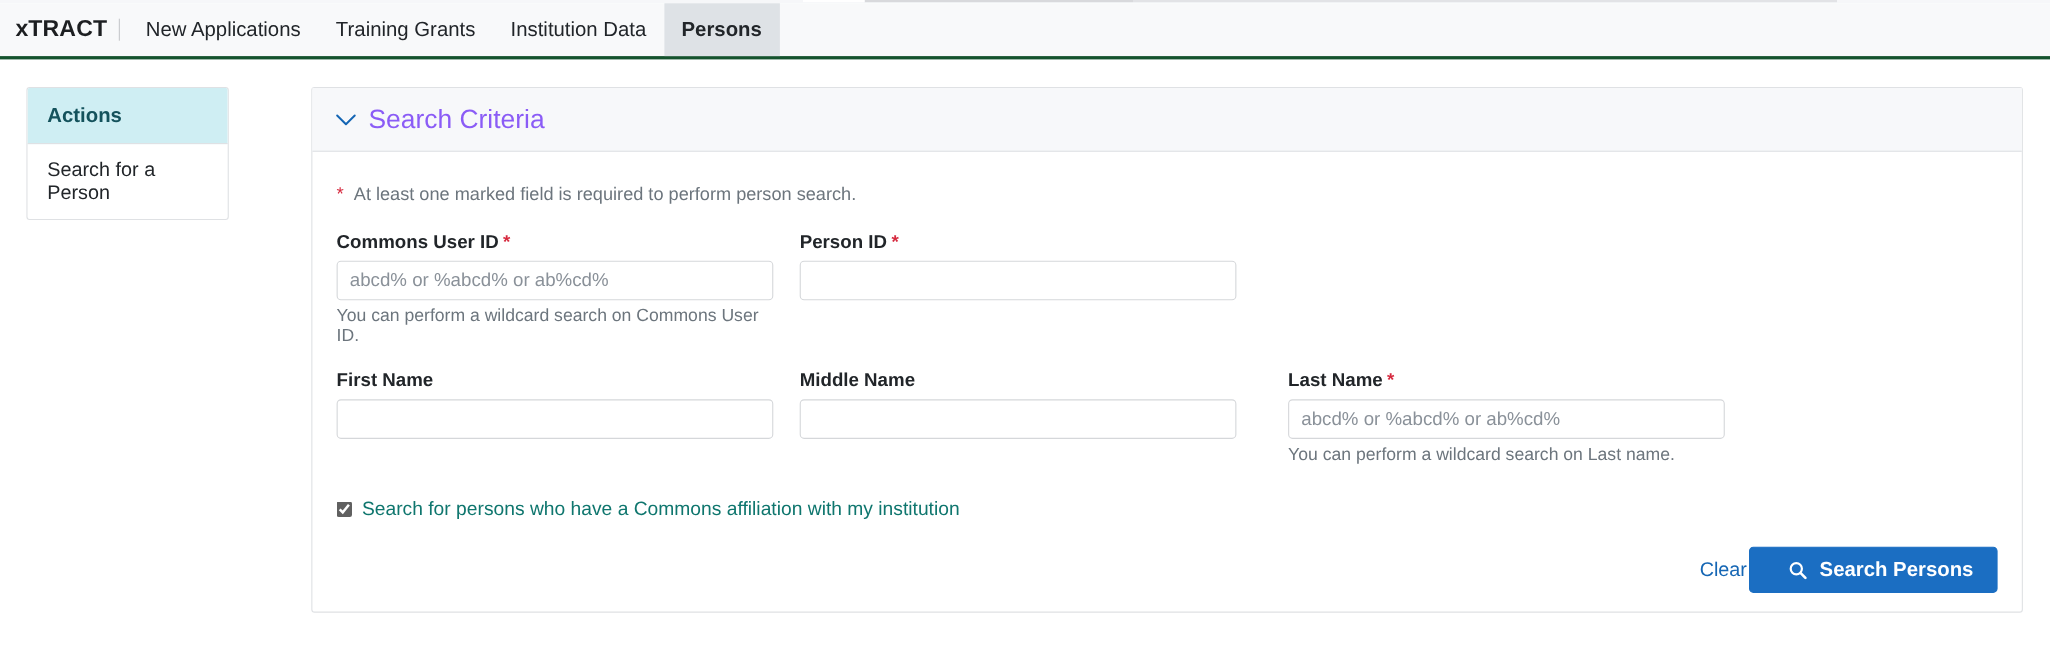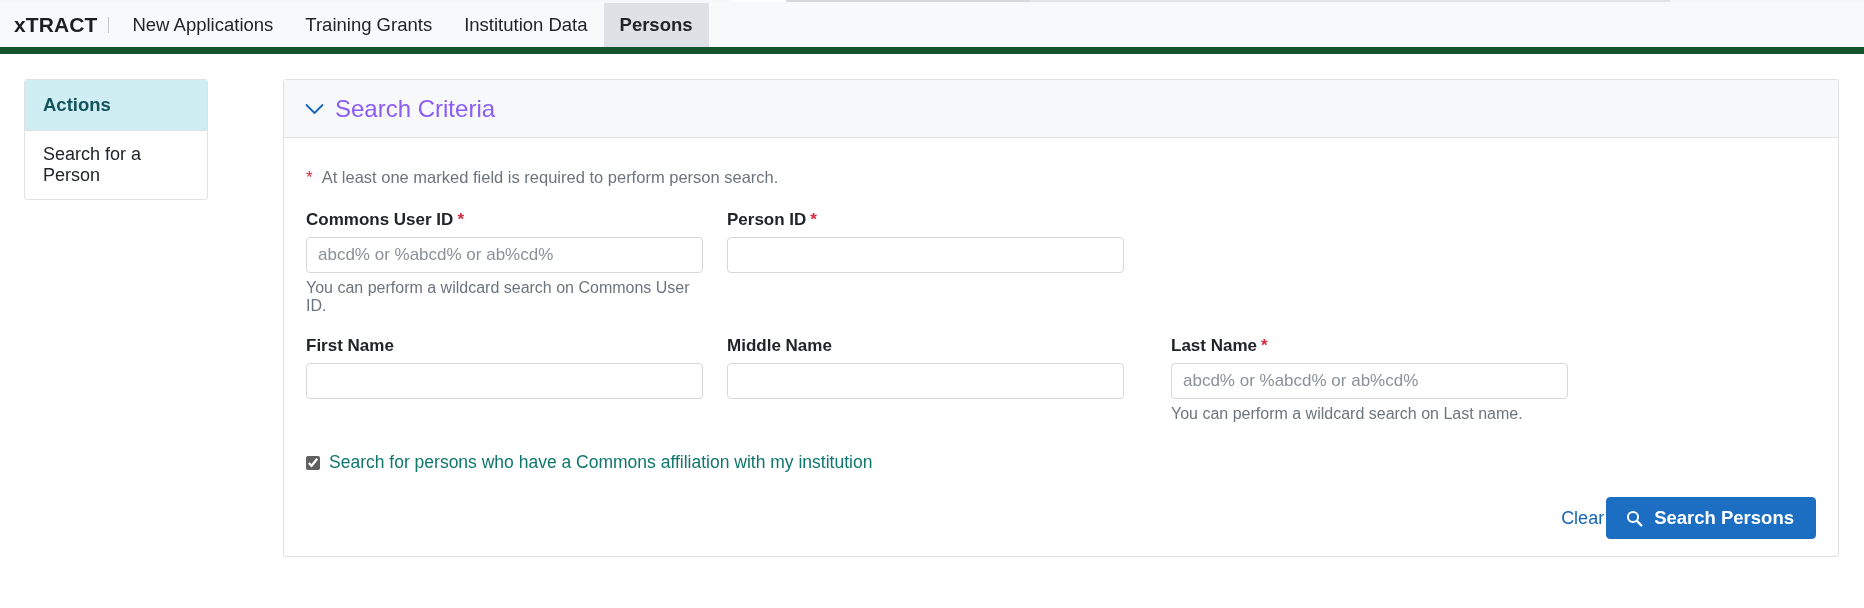--- a/index.html
+++ b/index.html
@@ -38,21 +38,21 @@
     background: #e2e3e6;
   }
 
   
   .topnav {
     position: absolute;
     top: 3px; left: 0;
     width: 1864px;
     height: 51px;
     background: #f8f9fa;
-    border-bottom: 7px solid #14532d;
+    border-bottom: 3px solid #14532d;
     display: flex;
     align-items: stretch;
     padding-left: 10px;
   }
   .brand {
     display: flex;
     align-items: center;
     font-size: 21px;
     font-weight: bold;
     color: #1d1f21;
@@ -240,21 +240,21 @@
   .primary-btn {
     display: inline-flex;
     align-items: center;
     gap: 11px;
     background: #1b6ec2;
     color: #ffffff;
     border: 1px solid #1b6ec2;
     border-radius: 4px;
     font-size: 18.5px;
     font-weight: bold;
-    padding: 9px 21px 9px 19px;
+    padding: 9px 21px 9px 35px;
     cursor: pointer;
     font-family: "Liberation Sans", sans-serif;
   }
   .search-glyph { width: 17px; height: 17px; display: block; }
 </style>
 </head>
 <body>
 
 <div class="chrome-sliver">
   <div class="bar-a"></div>

